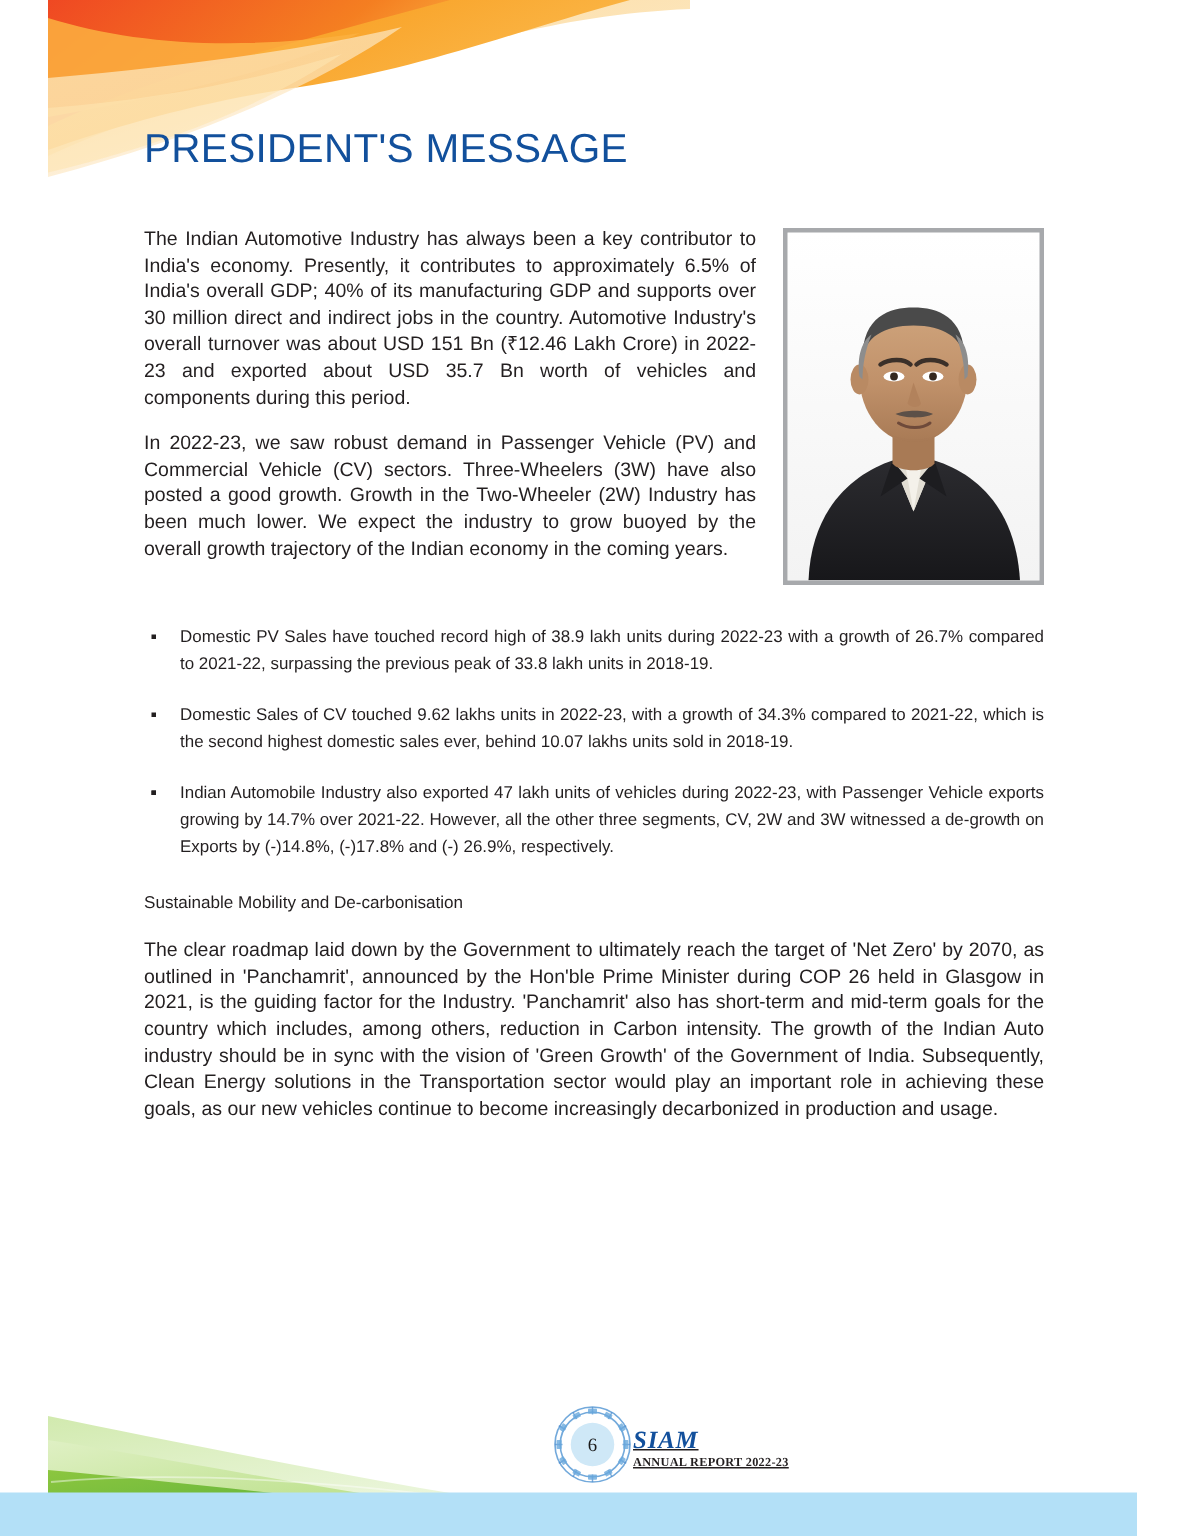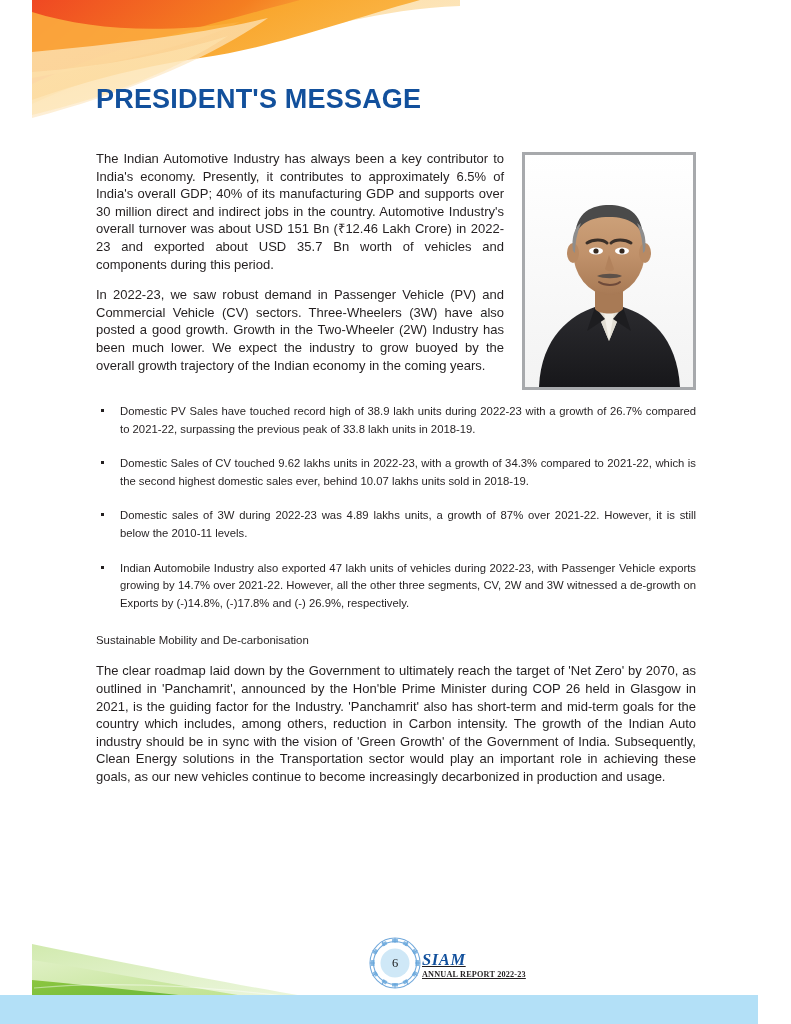--- a/index.html
+++ b/index.html
@@ -39,21 +39,21 @@
     height: 29px;
     background: #b3e0f7;
   }
 
   
   .page-title {
     position: absolute;
     left: 96px;
     top: 84px;
     font-size: 27px;
-    font-weight: bold;
+    font-weight: normal;
     letter-spacing: 0.2px;
     color: #12509c;
     font-family: "Liberation Sans", sans-serif;
     margin: 0;
   }
 
   
   .content {
     position: absolute;
     left: 96px;
@@ -85,21 +85,21 @@
     line-height: 17.6px;
     text-align: justify;
     color: #231f20;
   }
   p.body.last { margin-bottom: 0; }
 
   .clearfix::after { content: ""; display: block; clear: both; }
 
   
   .bullets {
-    margin: 5px 0 0 0;
+    margin: 19px 0 0 0;
     padding: 0;
     list-style: none;
     width: 600px;
   }
   .bullets li {
     position: relative;
     padding-left: 24px;
     margin-bottom: 17px;
     font-size: 11.3px;
     line-height: 17.6px;
@@ -290,24 +290,20 @@
       <li>
         <span class="bullet-dot"></span>
         <span>Domestic PV Sales have touched record high of 38.9 lakh units during 2022-23 with a growth of 26.7% compared to 2021-22, surpassing the previous peak of 33.8 lakh units in 2018-19.</span>
       </li>
       <li>
         <span class="bullet-dot"></span>
         <span>Domestic Sales of CV touched 9.62 lakhs units in 2022-23, with a growth of 34.3% compared to 2021-22, which is the second highest domestic sales ever, behind 10.07 lakhs units sold in 2018-19.</span>
       </li>
       <li>
         <span class="bullet-dot"></span>
-      </li>
-      <li>
-        <span class="bullet-dot"></span>
-        <span>Domestic sales of 3W during 2022-23 was 4.89 lakhs units, a growth of 87% over 2021-22. However, it is still below the 2010-11 levels.</span>
       </li>
       <li>
         <span class="bullet-dot"></span>
         <span>Indian Automobile Industry also exported 47 lakh units of vehicles during 2022-23, with Passenger Vehicle exports growing by 14.7% over 2021-22. However, all the other three segments, CV, 2W and 3W witnessed a de-growth on Exports by (-)14.8%, (-)17.8% and (-) 26.9%, respectively.</span>
       </li>
     </ul>
 
     <div class="subhead">Sustainable Mobility and De-carbonisation</div>
 
     <div class="closing">

